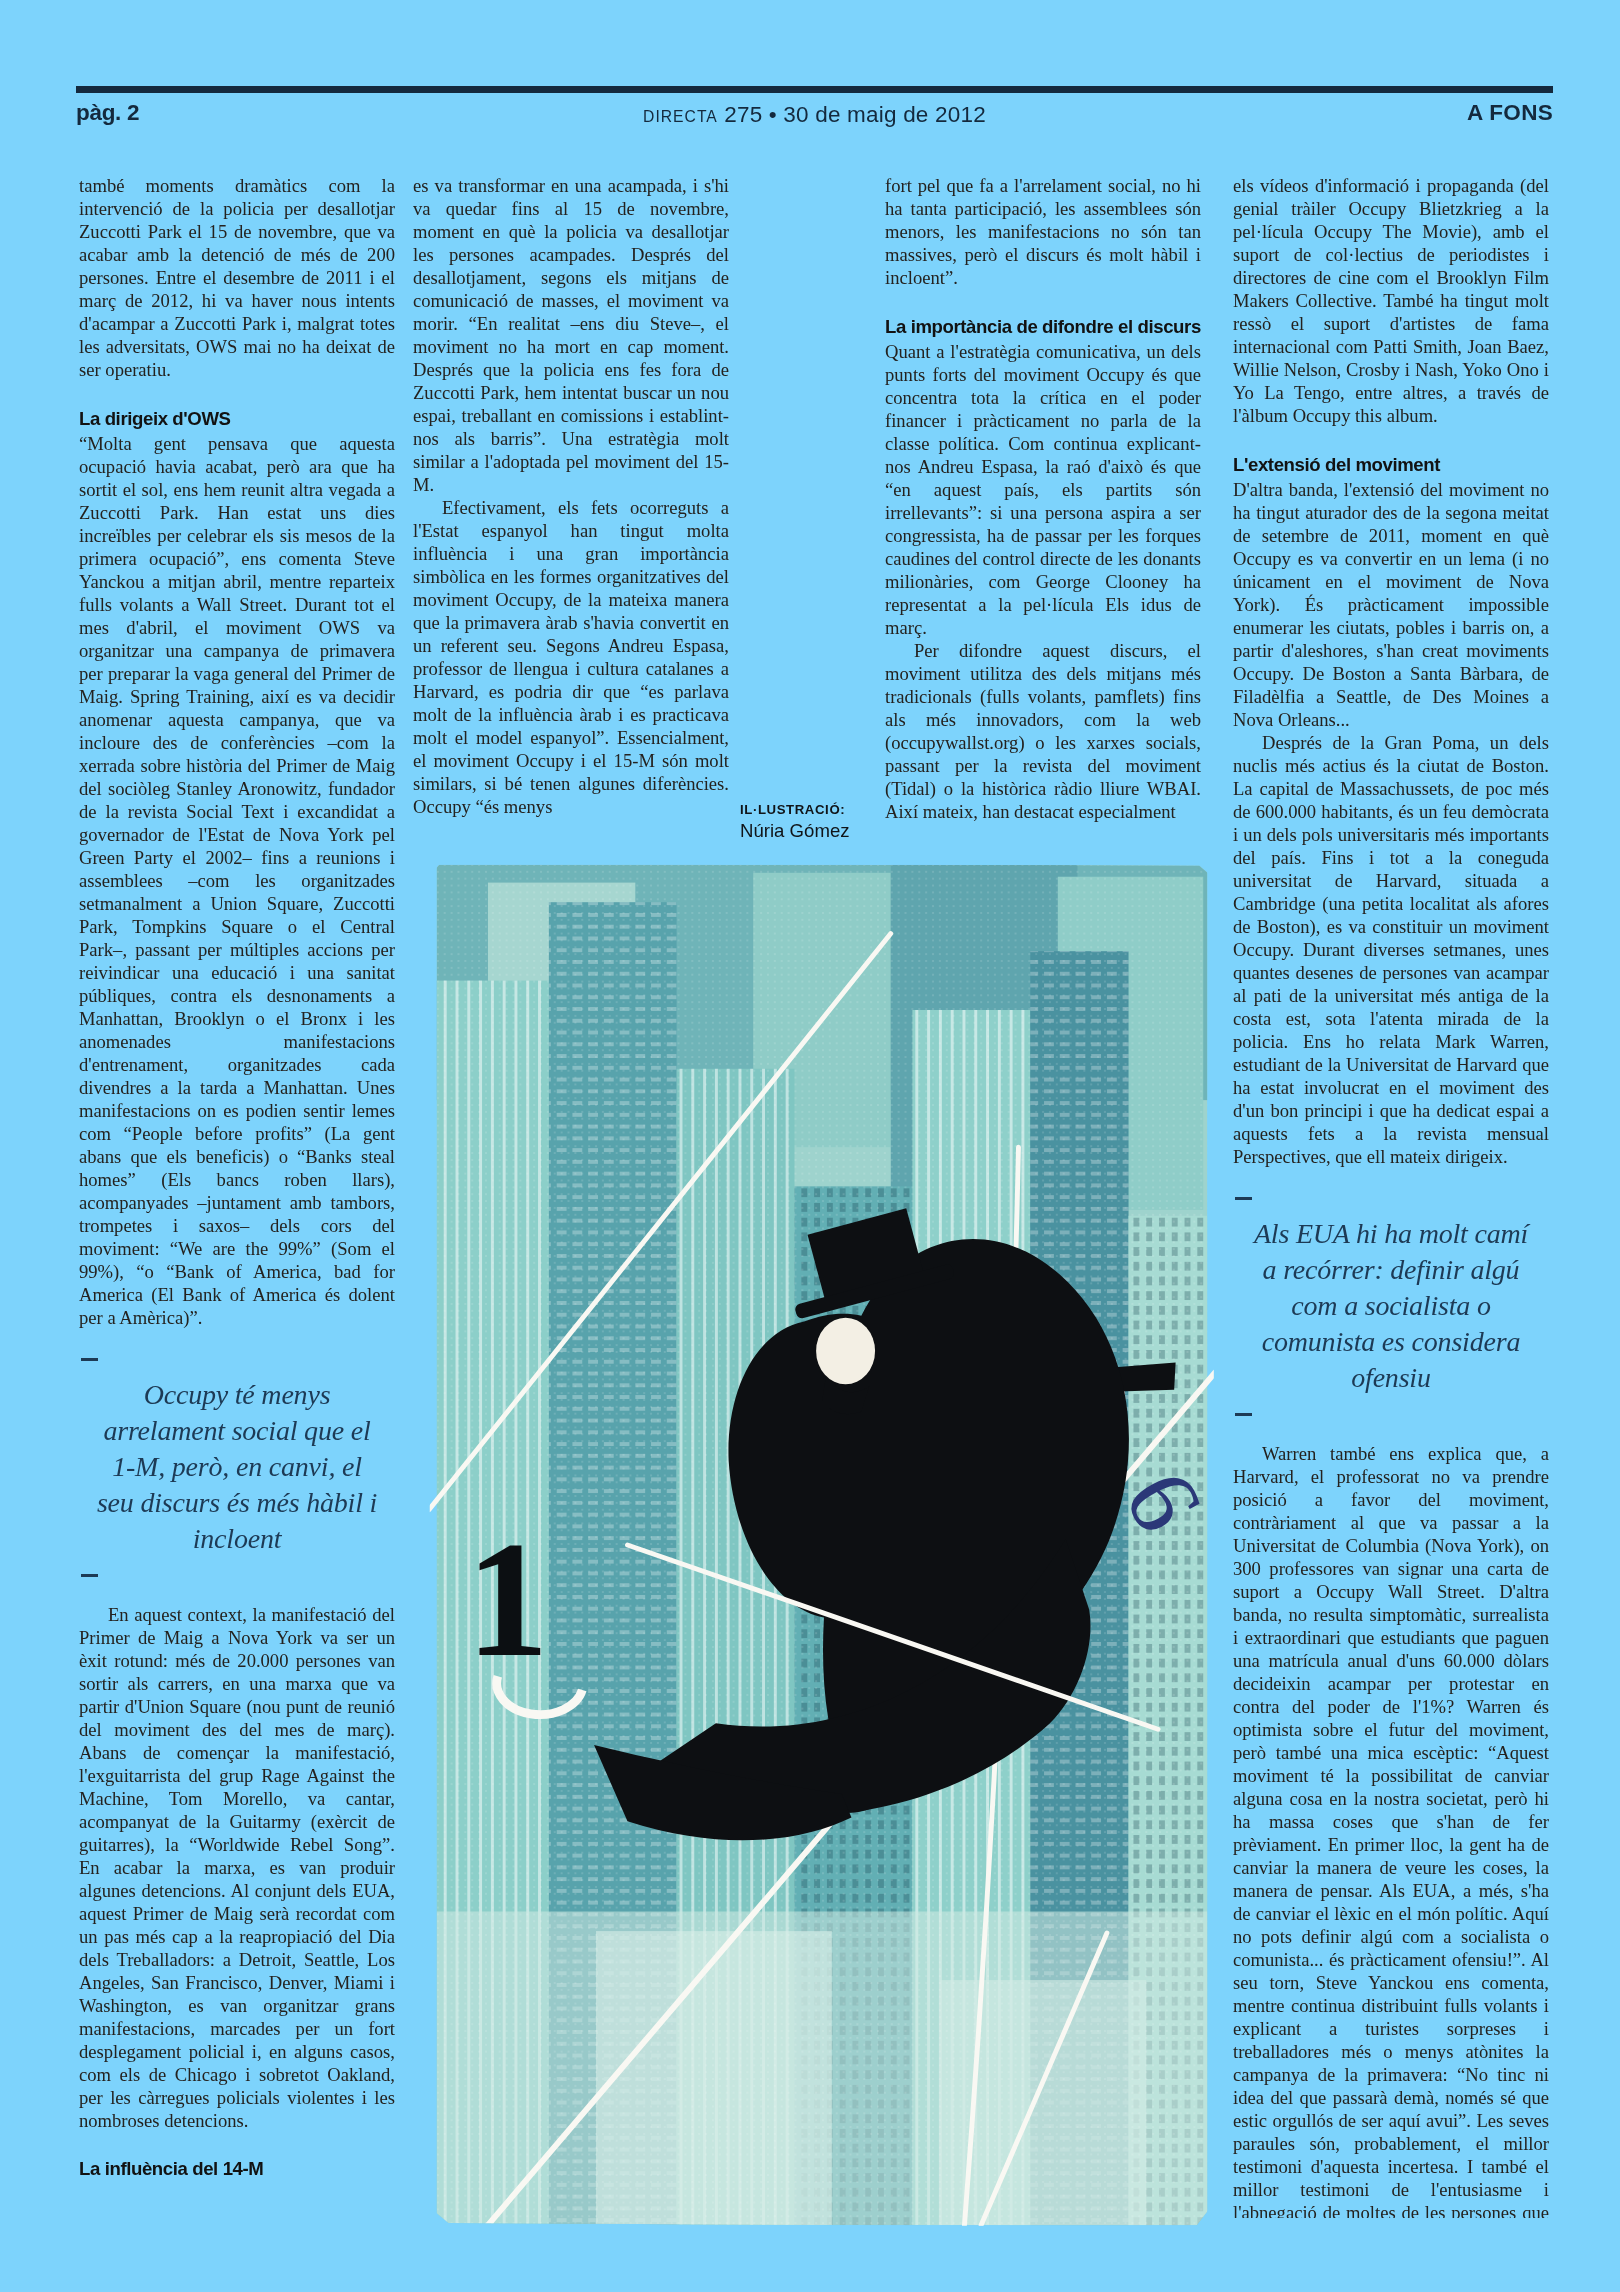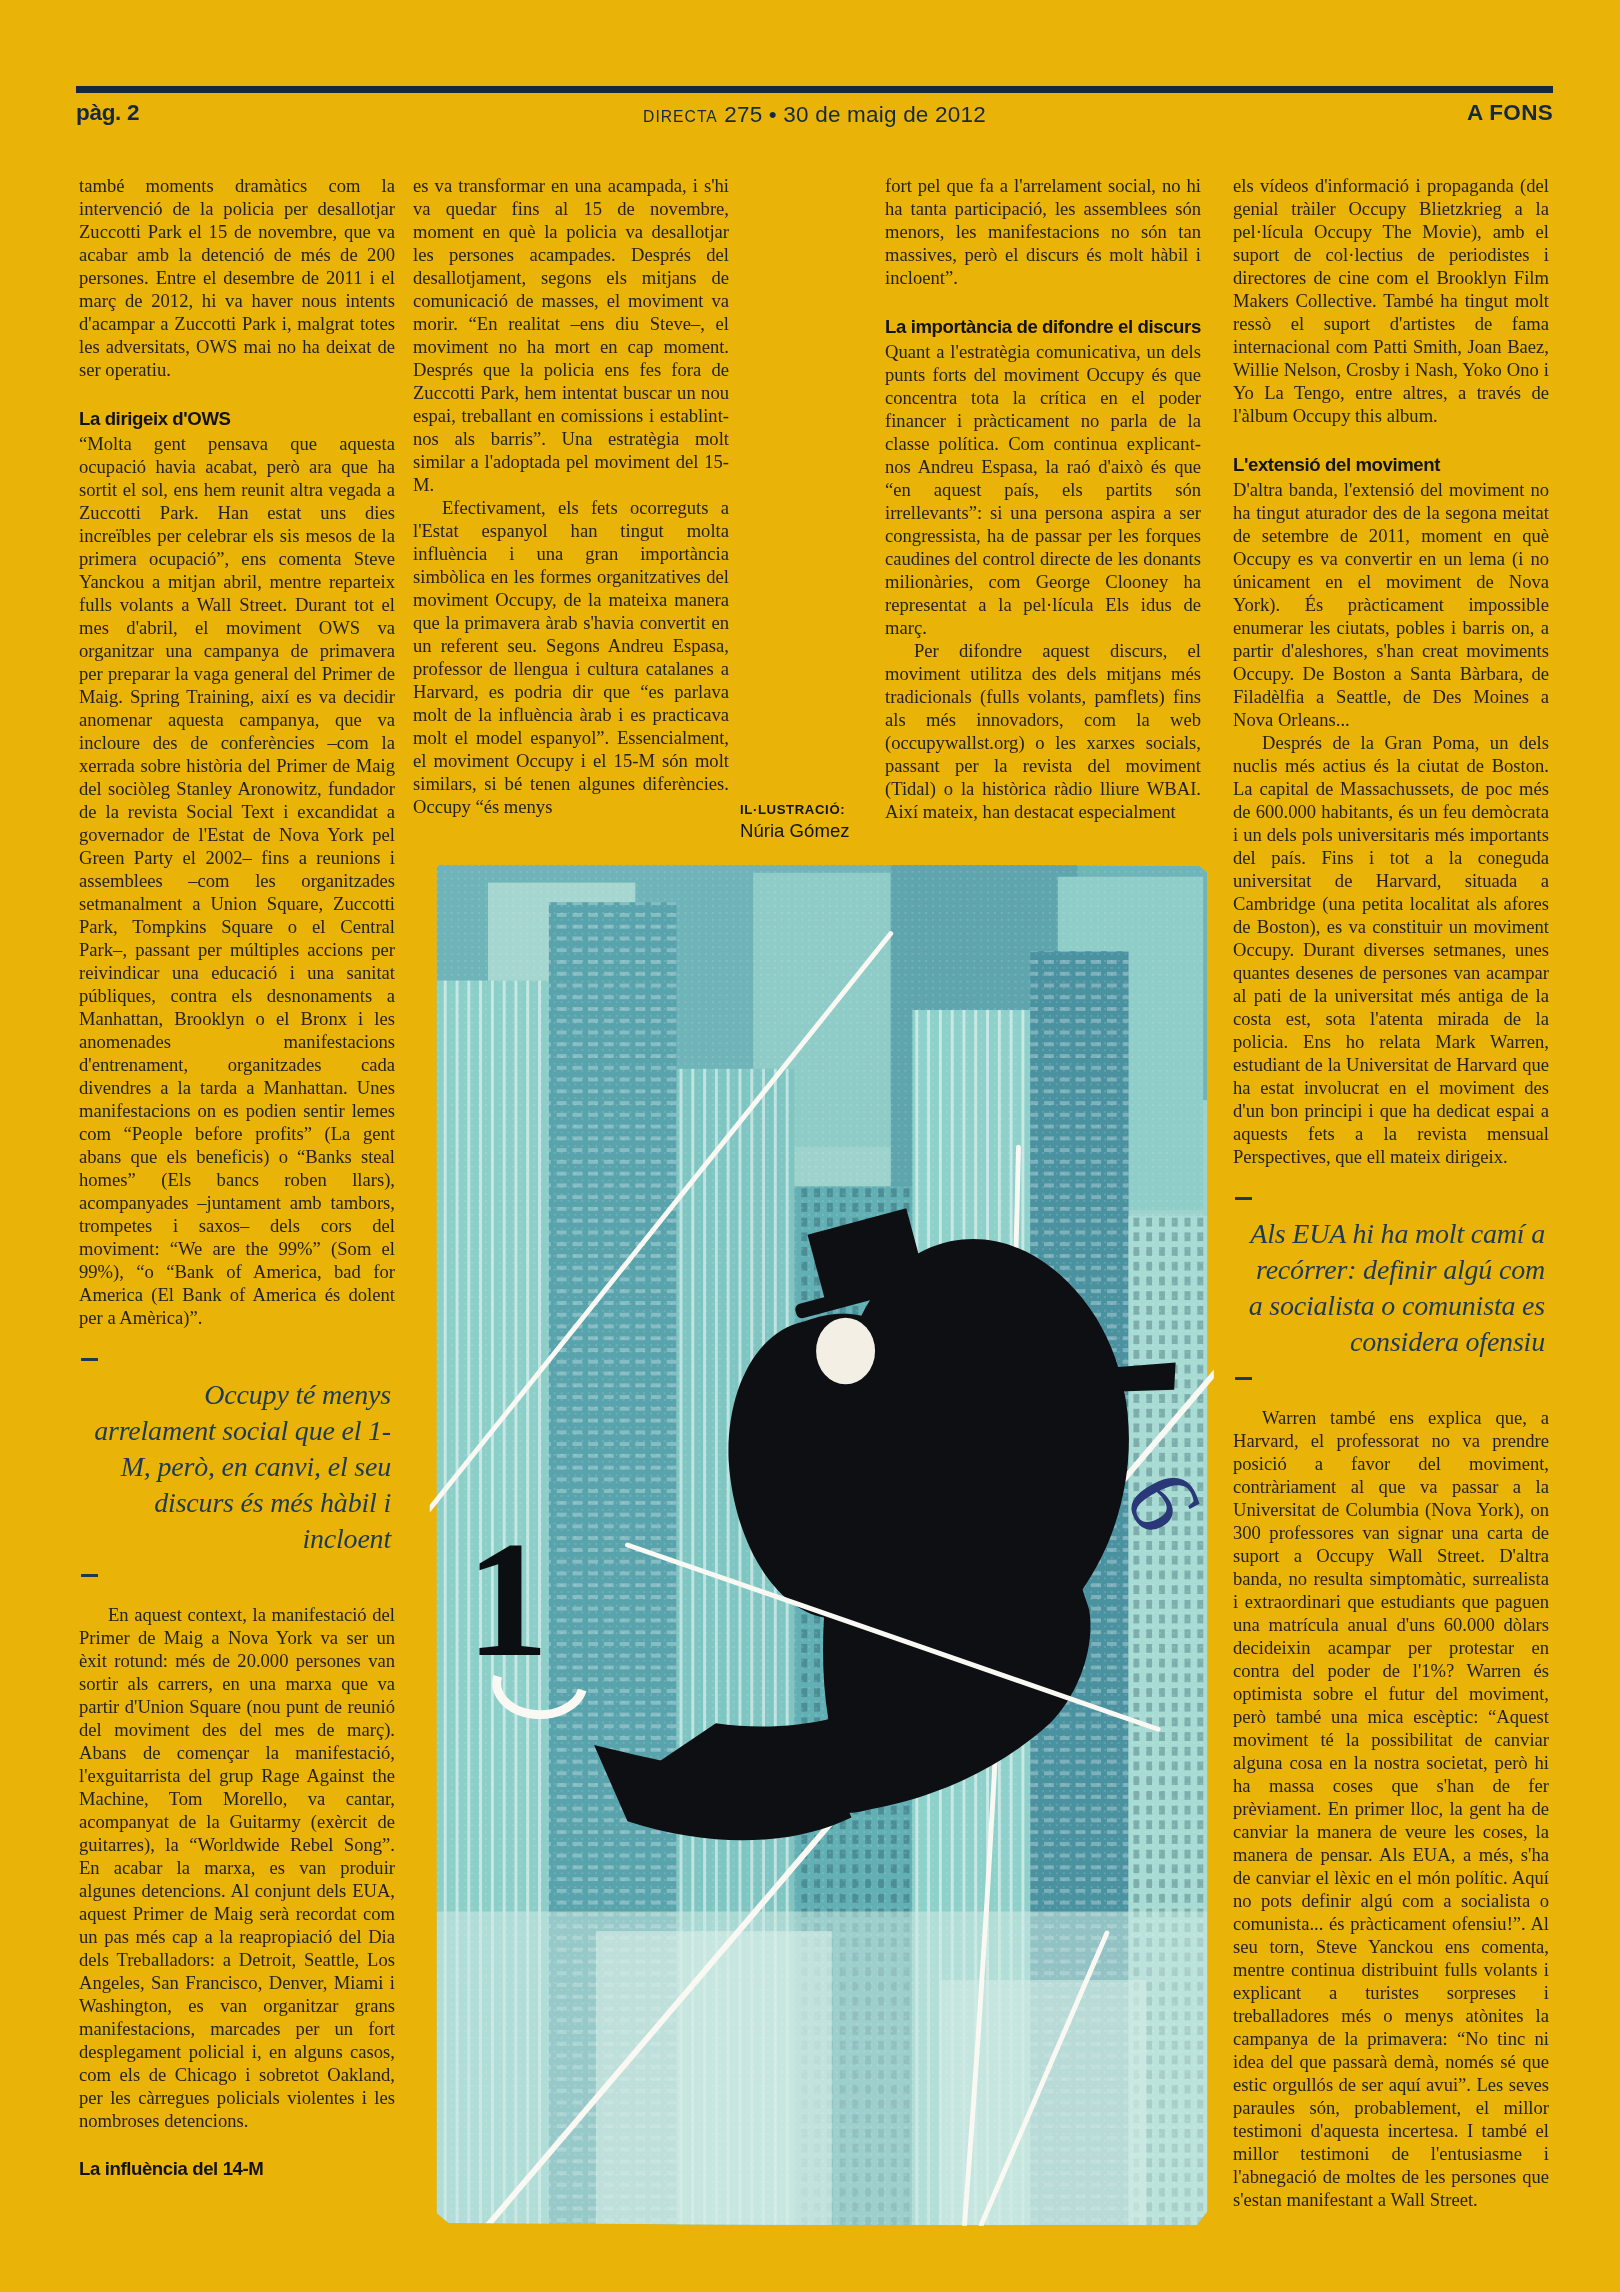--- a/index.html
+++ b/index.html
@@ -1,18 +1,18 @@
 <!DOCTYPE html>
 <html lang="ca"><head>
 <meta charset="utf-8">
 <style>
   html,body{margin:0;padding:0;background:#e8e6e0;}
   .page{
     position:relative;width:1620px;height:2293px;margin:0 auto;
-    background:#eab308;font-family:"Liberation Serif",serif;color:#24221f;
+    background:#7dd3fc;font-family:"Liberation Serif",serif;color:#24221f;
     overflow:hidden;
   }
   
   .masthead-rule{position:absolute;left:76px;top:86px;width:1477px;height:6.9px;background:#14293d;}
   .masthead{position:absolute;left:76px;top:98px;width:1477px;height:33px;color:#14293d;
     font-family:"Liberation Sans",sans-serif;}
   .masthead .pg{position:absolute;left:0;top:2px;font-weight:bold;font-size:22.5px;letter-spacing:-0.3px;}
   .masthead .issue{position:absolute;left:0;right:0;top:3.9px;text-align:center;font-size:22.5px;
     font-weight:300;letter-spacing:0.2px;}
   .masthead .issue .small-caps{font-size:15.7px;letter-spacing:1px;}
@@ -29,22 +29,22 @@
   }
   .col p.indent{text-indent:29px;}
   .col h3{
     margin:26.5px 0 2.9px 0;font-family:"Liberation Sans",sans-serif;font-weight:bold;
     font-size:18.6px;letter-spacing:-0.4px;color:#121212;line-height:21.6px;
   }
   .pullquote{margin:29px 0 25.5px 0;color:#1d3a55;}
   .pullquote .dash{display:block;width:16.7px;height:2.9px;background:#1d3a55;border:none;margin:0 0 15.7px 2px;}
   .pullquote .dash.bottom{margin:17.6px 0 0 2px;}
   .pullquote blockquote{
-    margin:4px;font-style:italic;font-size:28px;line-height:36px;font-family:"Liberation Serif",serif;
-    letter-spacing:-0.2px;text-align:right;
+    margin:16px;font-style:italic;font-size:28px;line-height:36px;font-family:"Liberation Serif",serif;
+    letter-spacing:-0.2px;text-align:center;
   }
   
   .credit{position:absolute;left:740px;top:802px;width:147px;font-family:"Liberation Sans",sans-serif;color:#101418;}
   .credit .label{font-size:13.2px;font-weight:bold;letter-spacing:0.6px;}
   .credit .name{font-size:18.6px;font-weight:normal;margin-top:2.9px;}
   
   .illustration{
     position:absolute;left:429px;top:863px;width:786px;height:1364px;
     clip-path:polygon(0% 1%,1.5% 0%,98% 0.2%,100% 1.2%,99.6% 98.4%,97.5% 100%,2.5% 99.7%,0.2% 98.6%);
   }

